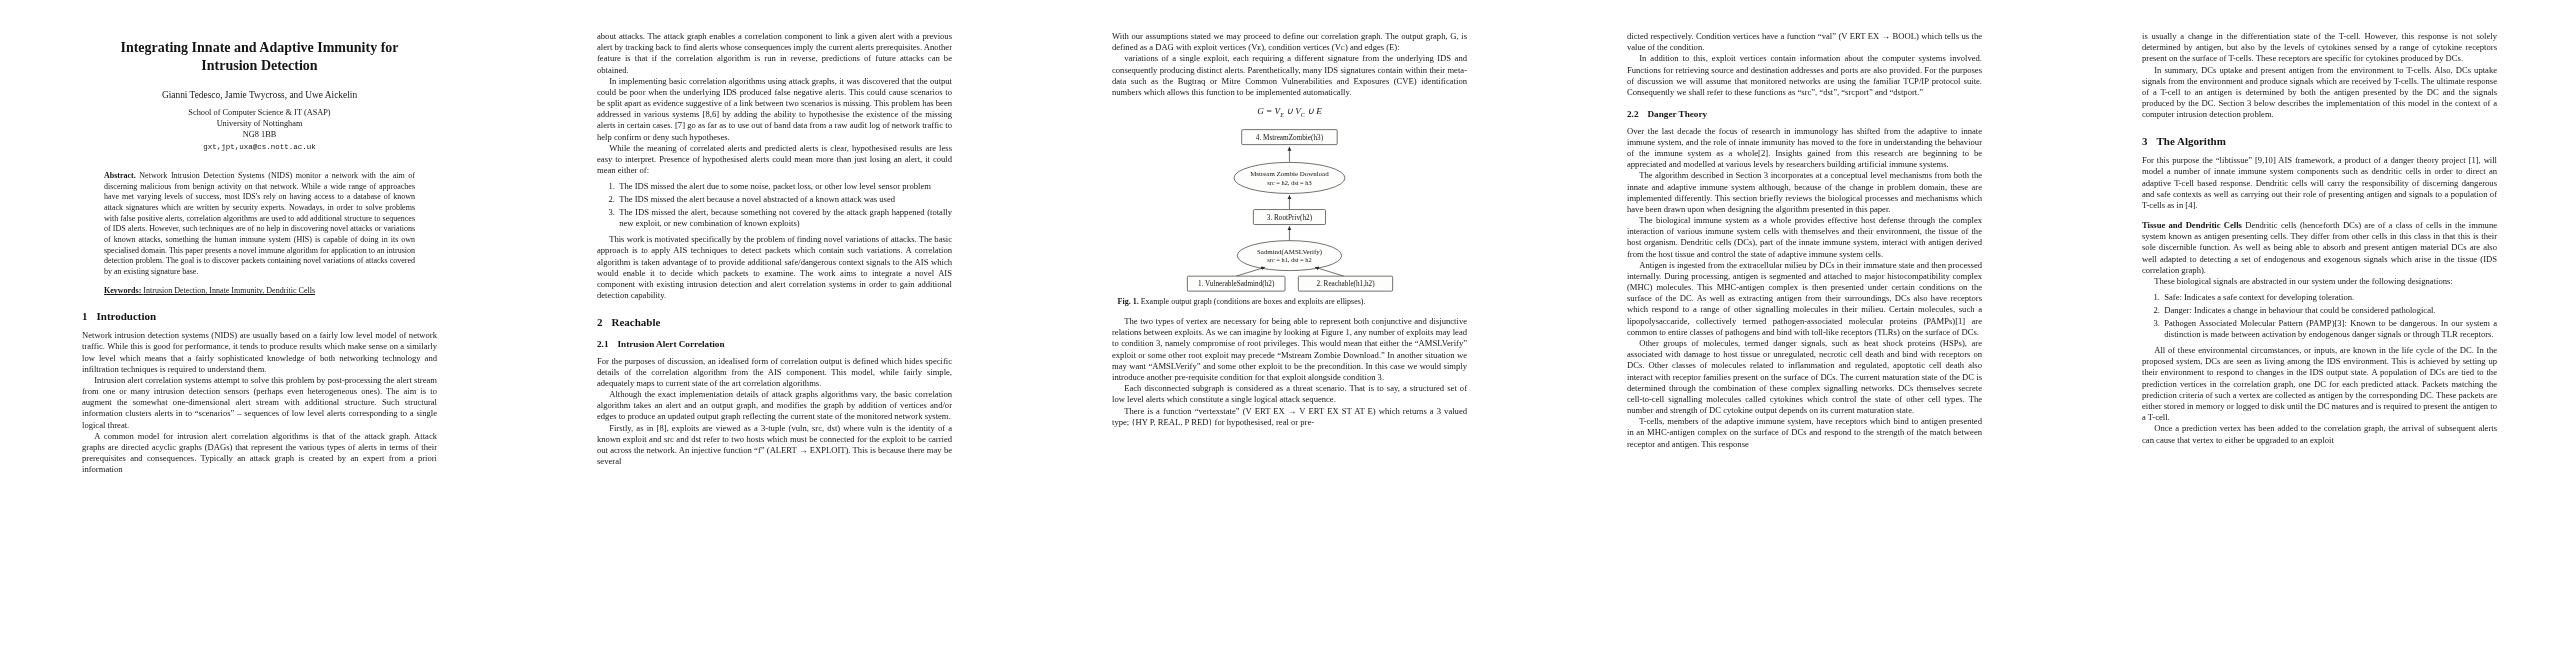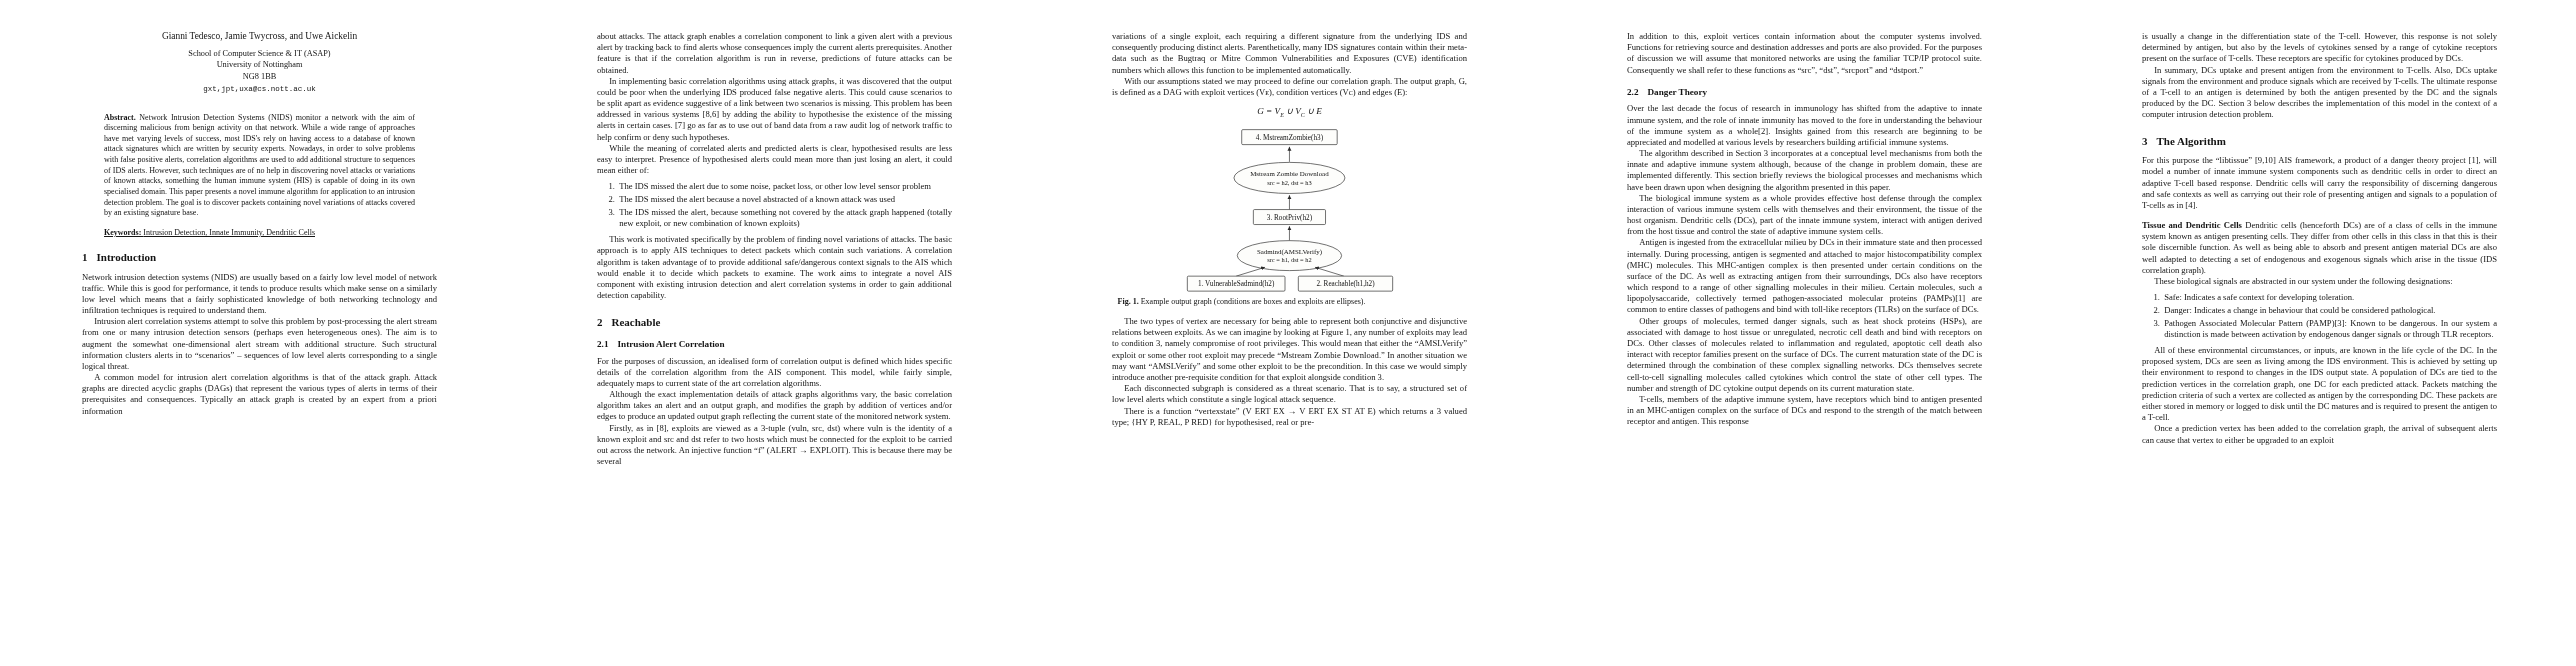--- a/index.html
+++ b/index.html
@@ -41,20 +41,21 @@
 
   svg text { font-family:"Liberation Serif", serif; fill:#141414; }
   .node-shape { fill:#fdfdfb; stroke:#2a2a2a; stroke-width:1.2; }
   .edge { stroke:#2a2a2a; stroke-width:1.2; }
 </style>
 </head>
 <body>
 
 <div id="pages">
     <div class="page">
+      <h1 class="title">Integrating Innate and Adaptive Immunity for Intrusion Detection</h1>
       <div class="authors">Gianni Tedesco, Jamie Twycross, and Uwe Aickelin</div>
       <div class="affil">
         <div class="affil-line">School of Computer Science &amp; IT (ASAP)</div>
         <div class="affil-line">University of Nottingham</div>
         <div class="affil-line">NG8 1BB</div>
       </div>
       <div class="email">gxt,jpt,uxa@cs.nott.ac.uk</div>
       <p class="abstract"><b class="block-label">Abstract. </b><span class="block-text">Network Intrusion Detection Systems (NIDS) monitor a network with the aim of discerning malicious from benign activity on that network. While a wide range of approaches have met varying levels of success, most IDS's rely on having access to a database of known attack signatures which are written by security experts. Nowadays, in order to solve problems with false positive alerts, correlation algorithms are used to add additional structure to sequences of IDS alerts. However, such techniques are of no help in discovering novel attacks or variations of known attacks, something the human immune system (HIS) is capable of doing in its own specialised domain. This paper presents a novel immune algorithm for application to an intrusion detection problem. The goal is to discover packets containing novel variations of attacks covered by an existing signature base.</span></p>
       <p class="keywords"><b class="block-label">Keywords: </b><span class="block-text">Intrusion Detection, Innate Immunity, Dendritic Cells</span></p>
       <h2 class="heading"><span class="num">1</span><span class="heading-text">Introduction</span></h2>
@@ -72,22 +73,22 @@
         <li class="list-item">The IDS missed the alert, because something not covered by the attack graph happened (totally new exploit, or new combination of known exploits)</li>
       </ol>
       <p class="para">This work is motivated specifically by the problem of finding novel variations of attacks. The basic approach is to apply AIS techniques to detect packets which contain such variations. A correlation algorithm is taken advantage of to provide additional safe/dangerous context signals to the AIS which would enable it to decide which packets to examine. The work aims to integrate a novel AIS component with existing intrusion detection and alert correlation systems in order to gain additional detection capability.</p>
       <h2 class="heading"><span class="num">2</span><span class="heading-text">Reachable</span></h2>
       <h3 class="subheading"><span class="num">2.1</span><span class="heading-text">Intrusion Alert Correlation</span></h3>
       <p class="para">For the purposes of discussion, an idealised form of correlation output is defined which hides specific details of the correlation algorithm from the AIS component. This model, while fairly simple, adequately maps to current state of the art correlation algorithms.</p>
       <p class="para">Although the exact implementation details of attack graphs algorithms vary, the basic correlation algorithm takes an alert and an output graph, and modifies the graph by addition of vertices and/or edges to produce an updated output graph reflecting the current state of the monitored network system.</p>
       <p class="para">Firstly, as in [8], exploits are viewed as a 3-tuple (vuln, src, dst) where vuln is the identity of a known exploit and src and dst refer to two hosts which must be connected for the exploit to be carried out across the network. An injective function “f” (ALERT → EXPLOIT). This is because there may be several</p>
     </div>
     <div class="page">
+      <p class="para">With our assumptions stated we may proceed to define our correlation graph. The output graph, G, is defined as a DAG with exploit vertices (Vᴇ), condition vertices (Vᴄ) and edges (E):</p>
       <p class="para">variations of a single exploit, each requiring a different signature from the underlying IDS and consequently producing distinct alerts. Parenthetically, many IDS signatures contain within their meta-data such as the Bugtraq or Mitre Common Vulnerabilities and Exposures (CVE) identification numbers which allows this function to be implemented automatically.</p>
-      <p class="para">With our assumptions stated we may proceed to define our correlation graph. The output graph, G, is defined as a DAG with exploit vertices (Vᴇ), condition vertices (Vᴄ) and edges (E):</p>
       <div class="formula"><span class="formula-seg">G = V</span><sub class="formula-seg">E</sub><span class="formula-seg"> ∪ V</span><sub class="formula-seg">C</sub><span class="formula-seg"> ∪ E</span></div>
       <div class="figure">
   <svg width="212" height="168" viewBox="0 0 382 302">
     <defs>
       <marker id="arrow" markerWidth="8" markerHeight="8" refX="6" refY="3" orient="auto">
         <path d="M0,0 L6,3 L0,6 z" fill="#2a2a2a"></path>
       </marker>
     </defs>
 
     <rect class="node-shape" x="104" y="8" width="172" height="27" rx="2"></rect>
@@ -119,20 +120,21 @@
     <rect class="node-shape" x="206" y="272" width="170" height="27" rx="2"></rect>
     <text x="291" y="290" font-size="13" text-anchor="middle">2. Reachable(h1,h2)</text>
   </svg>
 </div>
       <p class="caption"><b class="block-label">Fig. 1. </b><span class="block-text">Example output graph (conditions are boxes and exploits are ellipses).</span></p>
       <p class="para">The two types of vertex are necessary for being able to represent both conjunctive and disjunctive relations between exploits. As we can imagine by looking at Figure 1, any number of exploits may lead to condition 3, namely compromise of root privileges. This would mean that either the “AMSLVerify” exploit or some other root exploit may precede “Mstream Zombie Download.” In another situation we may want “AMSLVerify” and some other exploit to be the precondition. In this case we would simply introduce another pre-requisite condition for that exploit alongside condition 3.</p>
       <p class="para">Each disconnected subgraph is considered as a threat scenario. That is to say, a structured set of low level alerts which constitute a single logical attack sequence.</p>
       <p class="para">There is a function “vertexstate” (V ERT EX → V ERT EX ST AT E) which returns a 3 valued type; {HY P, REAL, P RED} for hypothesised, real or pre-</p>
     </div>
     <div class="page">
+      <p class="para">dicted respectively. Condition vertices have a function “val” (V ERT EX → BOOL) which tells us the value of the condition.</p>
       <p class="para">In addition to this, exploit vertices contain information about the computer systems involved. Functions for retrieving source and destination addresses and ports are also provided. For the purposes of discussion we will assume that monitored networks are using the familiar TCP/IP protocol suite. Consequently we shall refer to these functions as “src”, “dst”, “srcport” and “dstport.”</p>
       <h3 class="subheading"><span class="num">2.2</span><span class="heading-text">Danger Theory</span></h3>
       <p class="para">Over the last decade the focus of research in immunology has shifted from the adaptive to innate immune system, and the role of innate immunity has moved to the fore in understanding the behaviour of the immune system as a whole[2]. Insights gained from this research are beginning to be appreciated and modelled at various levels by researchers building artificial immune systems.</p>
       <p class="para">The algorithm described in Section 3 incorporates at a conceptual level mechanisms from both the innate and adaptive immune system although, because of the change in problem domain, these are implemented differently. This section briefly reviews the biological processes and mechanisms which have been drawn upon when designing the algorithm presented in this paper.</p>
       <p class="para">The biological immune system as a whole provides effective host defense through the complex interaction of various immune system cells with themselves and their environment, the tissue of the host organism. Dendritic cells (DCs), part of the innate immune system, interact with antigen derived from the host tissue and control the state of adaptive immune system cells.</p>
       <p class="para">Antigen is ingested from the extracellular milieu by DCs in their immature state and then processed internally. During processing, antigen is segmented and attached to major histocompatibility complex (MHC) molecules. This MHC-antigen complex is then presented under certain conditions on the surface of the DC. As well as extracting antigen from their surroundings, DCs also have receptors which respond to a range of other signalling molecules in their milieu. Certain molecules, such a lipopolysaccaride, collectively termed pathogen-associated molecular proteins (PAMPs)[1] are common to entire classes of pathogens and bind with toll-like receptors (TLRs) on the surface of DCs.</p>
       <p class="para">Other groups of molecules, termed danger signals, such as heat shock proteins (HSPs), are associated with damage to host tissue or unregulated, necrotic cell death and bind with receptors on DCs. Other classes of molecules related to inflammation and regulated, apoptotic cell death also interact with receptor families present on the surface of DCs. The current maturation state of the DC is determined through the combination of these complex signalling networks. DCs themselves secrete cell-to-cell signalling molecules called cytokines which control the state of other cell types. The number and strength of DC cytokine output depends on its current maturation state.</p>
       <p class="para">T-cells, members of the adaptive immune system, have receptors which bind to antigen presented in an MHC-antigen complex on the surface of DCs and respond to the strength of the match between receptor and antigen. This response</p>
     </div>
     <div class="page">

